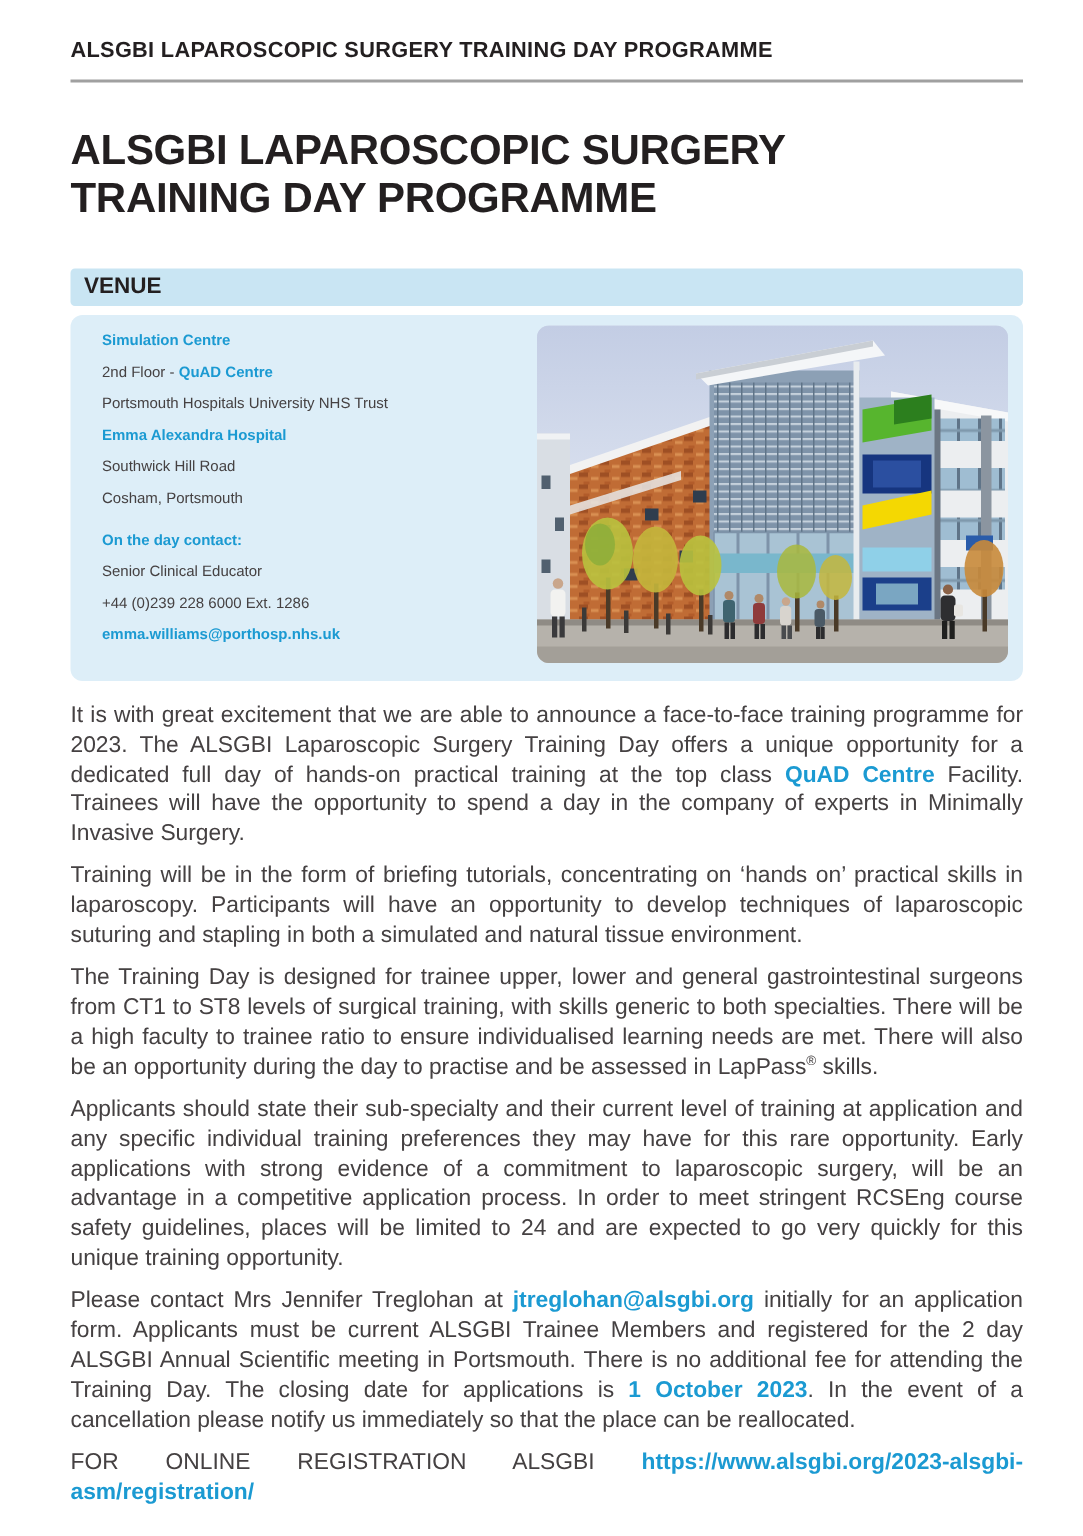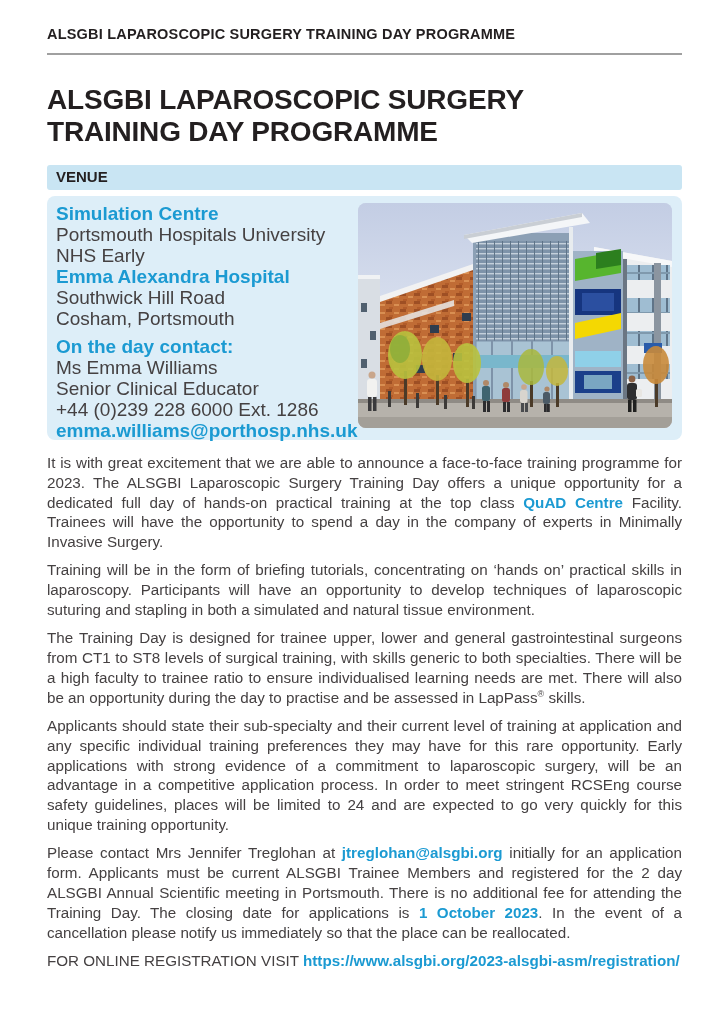--- a/index.html
+++ b/index.html
@@ -27,31 +27,31 @@
   }
   .rule{height:2px;background:var(--rule);margin-top:11px;}
 
   .doc-title{
     margin-top:29px;
     font-size:28px;line-height:32px;font-weight:700;
     color:var(--dark);letter-spacing:-.2px;
   }
 
   .venue-bar{
-    margin-top:17px;background:var(--bar);
+    margin-top:31px;background:var(--bar);
     padding:3px 9px 5px 9px;border-radius:3px;
     font-size:15px;font-weight:700;color:var(--dark);
   }
   .venue-panel{
     margin-top:6px;background:var(--panel);
     border-radius:8px;height:244px;
     padding:7px 10px 10px 9px;
     display:flex;justify-content:space-between;align-items:flex-start;
   }
-  .venue-text{width:300px;font-size:19px;line-height:21px;}
+  .venue-text{width:300px;font-size:10px;line-height:21px;margin-left:12px;}
   .venue-address{margin-bottom:7px;}
   .venue-line{min-height:21px;}
   .photo{
     width:314px;height:225px;border-radius:8px;overflow:hidden;flex:none;
     background:#cdd6e8;
   }
   .photo svg{display:block;width:314px;height:225px;}
 
   .body-copy{margin-top:13px;}
   .body-copy p{
@@ -73,28 +73,28 @@
     <div class="rule"></div>
 
     <h1 class="doc-title"><span>ALSGBI LAPAROSCOPIC SURGERY</span><br><span>TRAINING DAY PROGRAMME</span></h1>
 
     <div class="venue-bar">VENUE</div>
 
     <div class="venue-panel">
       <div class="venue-text">
         <div class="venue-address">
           <div class="venue-line"><span class="seg-accent">Simulation Centre</span></div>
-          <div class="venue-line"><span class="seg-n">Portsmouth Hospitals University NHS Early</span></div>
+          <div class="venue-line"><span class="seg-n">2nd Floor - </span><span class="seg-accent">QuAD Centre</span></div>
+          <div class="venue-line"><span class="seg-n">Portsmouth Hospitals University NHS Trust</span></div>
           <div class="venue-line"><span class="seg-accent">Emma Alexandra Hospital</span></div>
           <div class="venue-line"><span class="seg-n">Southwick Hill Road</span></div>
           <div class="venue-line"><span class="seg-n">Cosham, Portsmouth</span></div>
         </div>
         <div class="venue-contact">
           <div class="venue-line"><span class="seg-accent">On the day contact:</span></div>
-          <div class="venue-line"><span class="seg-n">Ms Emma Williams</span></div>
           <div class="venue-line"><span class="seg-n">Senior Clinical Educator</span></div>
           <div class="venue-line"><span class="seg-n">+44 (0)239 228 6000 Ext. 1286</span></div>
           <div class="venue-line"><span class="seg-link">emma.williams@porthosp.nhs.uk</span></div>
         </div>
       </div>
 
       <div class="photo">
         <svg viewBox="0 0 314 225">
           <defs>
             <linearGradient id="sky" x1="0" y1="0" x2="0" y2="1">
@@ -253,17 +253,17 @@
         </svg>
       </div>
     </div>
 
     <div class="body-copy">
       <p><span class="seg-n">It is with great excitement that we are able to announce a face-to-face training programme for 2023. The ALSGBI Laparoscopic Surgery Training Day offers a unique opportunity for a dedicated full day of hands-on practical training at the top class </span><span class="seg-accent">QuAD Centre</span><span class="seg-n"> Facility. Trainees will have the opportunity to spend a day in the company of experts in Minimally Invasive Surgery.</span></p>
       <p><span class="seg-n">Training will be in the form of briefing tutorials, concentrating on ‘hands on’ practical skills in laparoscopy. Participants will have an opportunity to develop techniques of laparoscopic suturing and stapling in both a simulated and natural tissue environment.</span></p>
       <p><span class="seg-n">The Training Day is designed for trainee upper, lower and general gastrointestinal surgeons from CT1 to ST8 levels of surgical training, with skills generic to both specialties. There will be a high faculty to trainee ratio to ensure individualised learning needs are met. There will also be an opportunity during the day to practise and be assessed in LapPass</span><sup class="seg-sup">®</sup><span class="seg-n"> skills.</span></p>
       <p><span class="seg-n">Applicants should state their sub-specialty and their current level of training at application and any specific individual training preferences they may have for this rare opportunity. Early applications with strong evidence of a commitment to laparoscopic surgery, will be an advantage in a competitive application process. In order to meet stringent RCSEng course safety guidelines, places will be limited to 24 and are expected to go very quickly for this unique training opportunity.</span></p>
       <p><span class="seg-n">Please contact Mrs Jennifer Treglohan at </span><span class="seg-link">jtreglohan@alsgbi.org</span><span class="seg-n"> initially for an application form. Applicants must be current ALSGBI Trainee Members and registered for the 2 day ALSGBI Annual Scientific meeting in Portsmouth. There is no additional fee for attending the Training Day. The closing date for applications is </span><span class="seg-accent">1 October 2023</span><span class="seg-n">. In the event of a cancellation please notify us immediately so that the place can be reallocated.</span></p>
-      <p><span class="seg-n">FOR ONLINE REGISTRATION VISIT </span><span class="seg-link">https://www.alsgbi.org/2023-alsgbi-asm/registration/</span></p>
+      <p><span class="seg-n">FOR ONLINE REGISTRATION ALSGBI </span><span class="seg-link">https://www.alsgbi.org/2023-alsgbi-asm/registration/</span></p>
     </div>
 
   </div>
 </div>
 
 </body></html>

